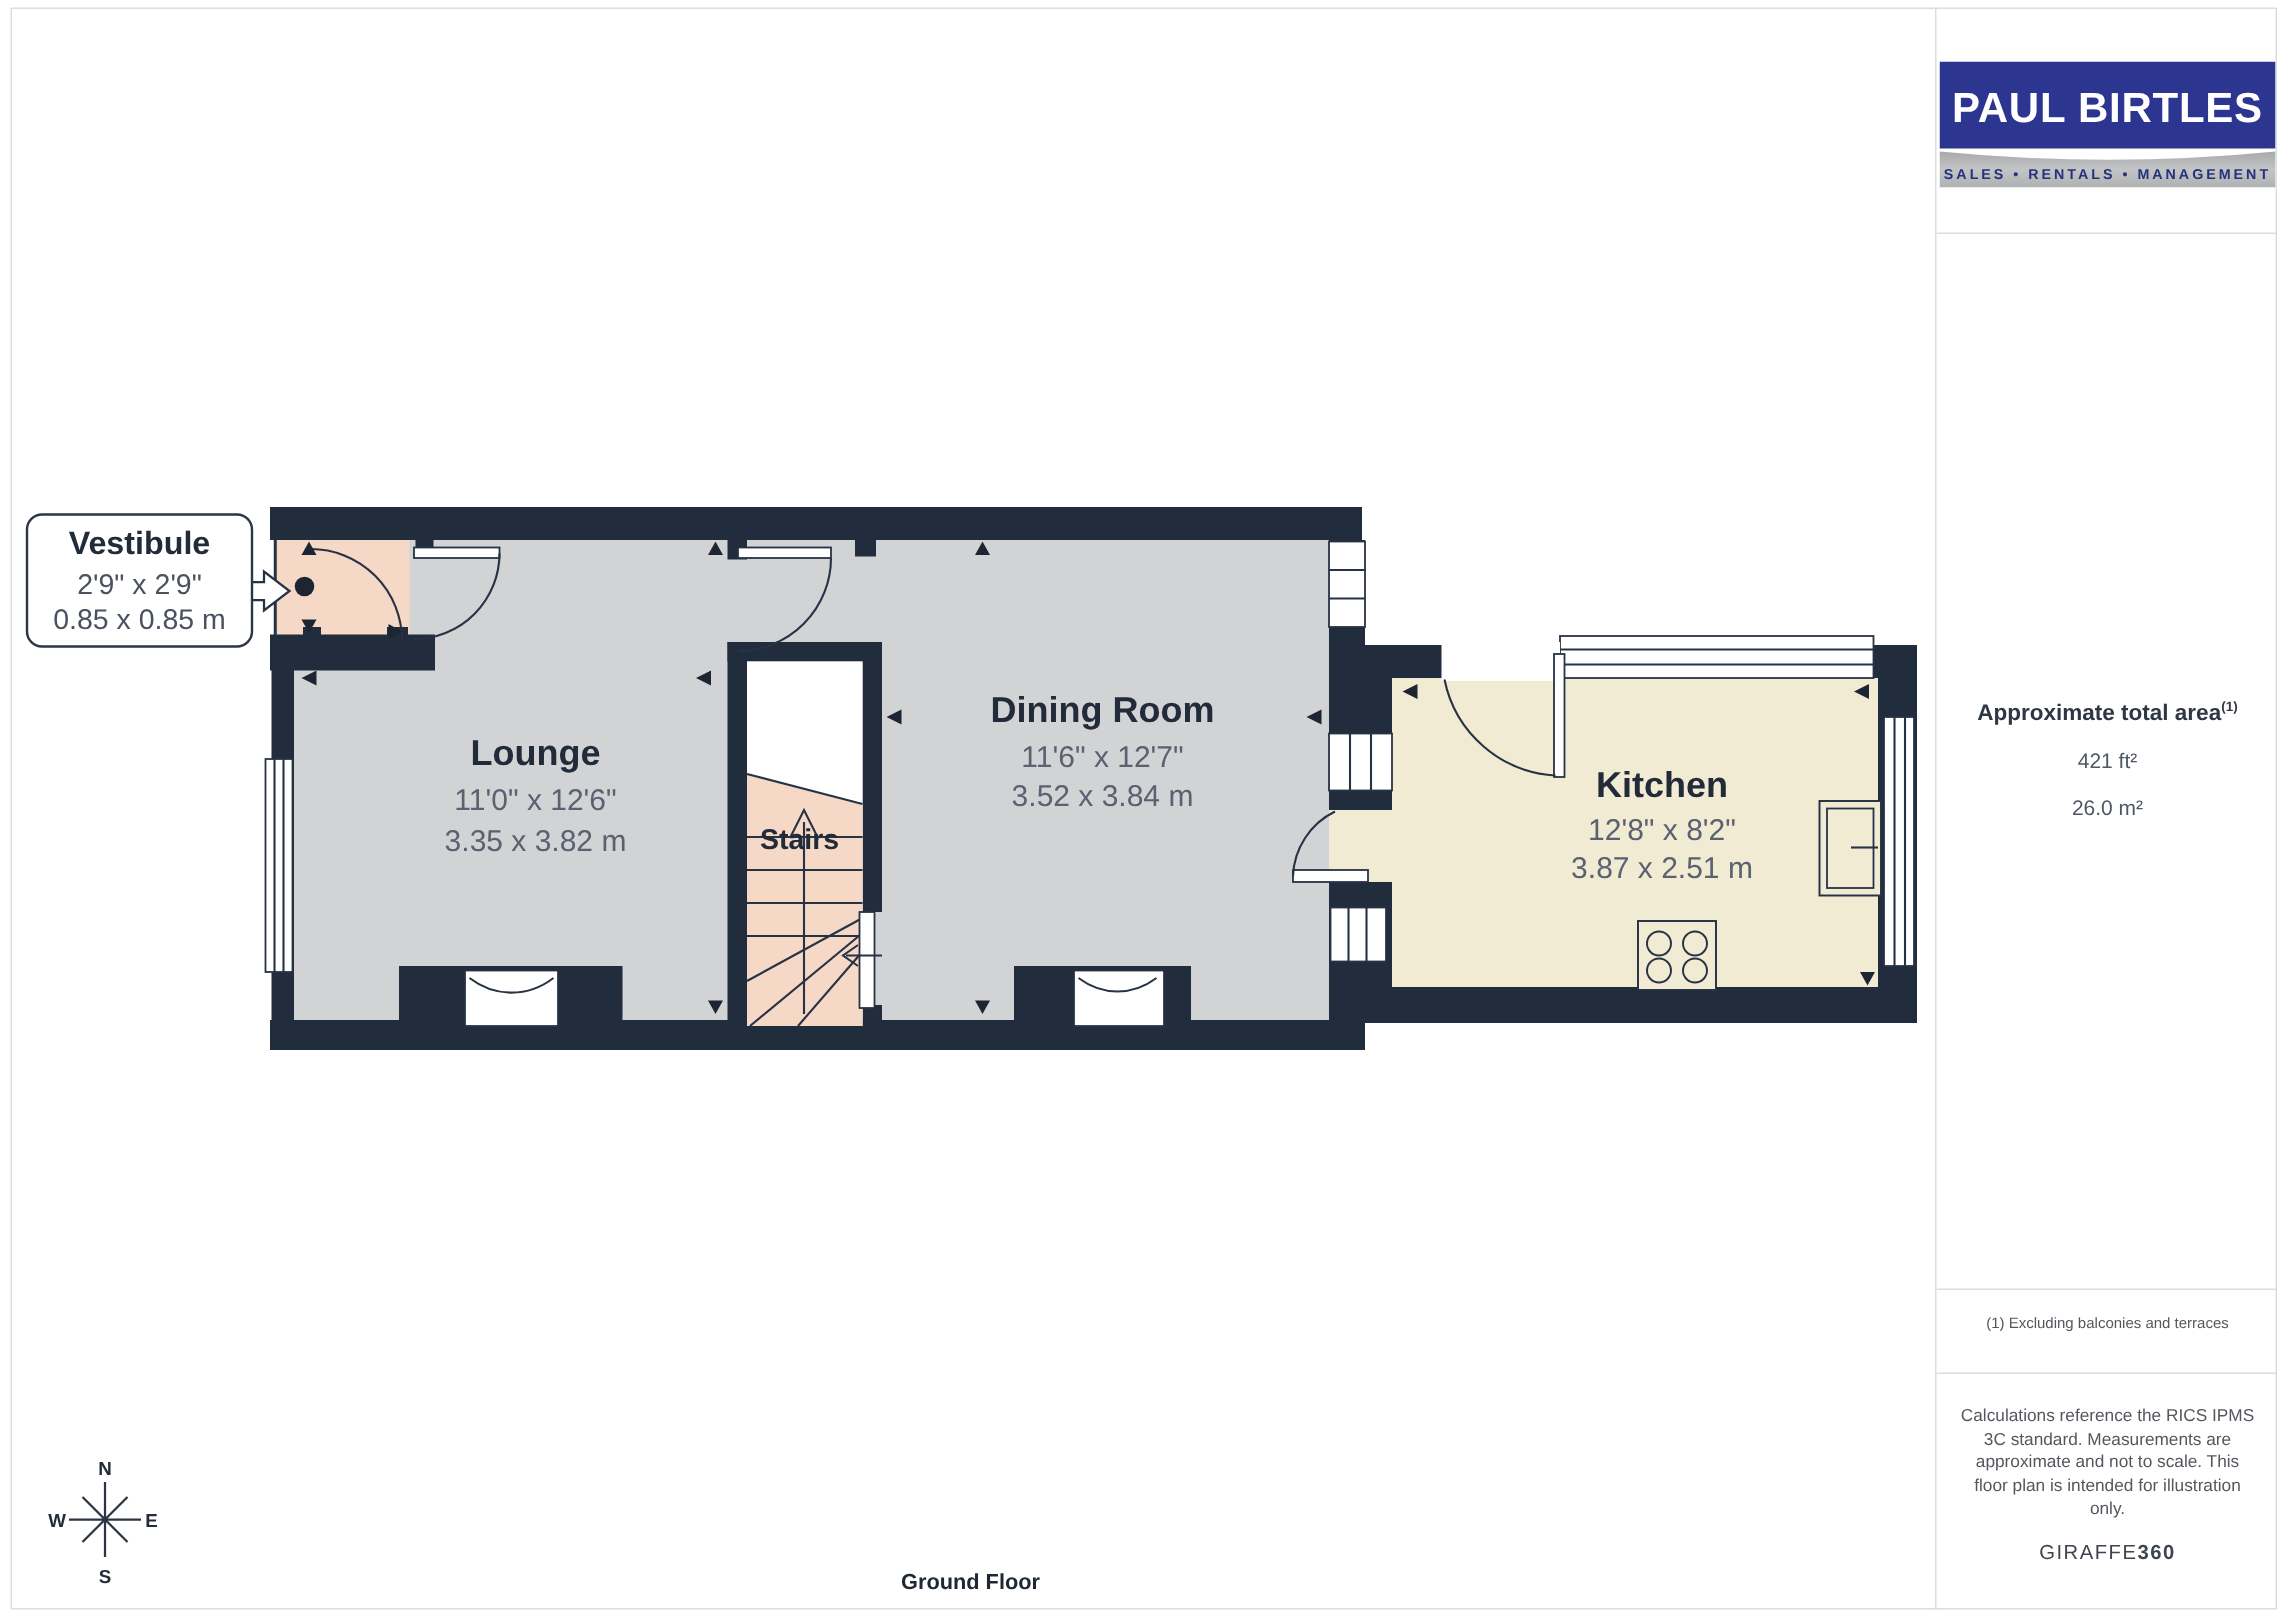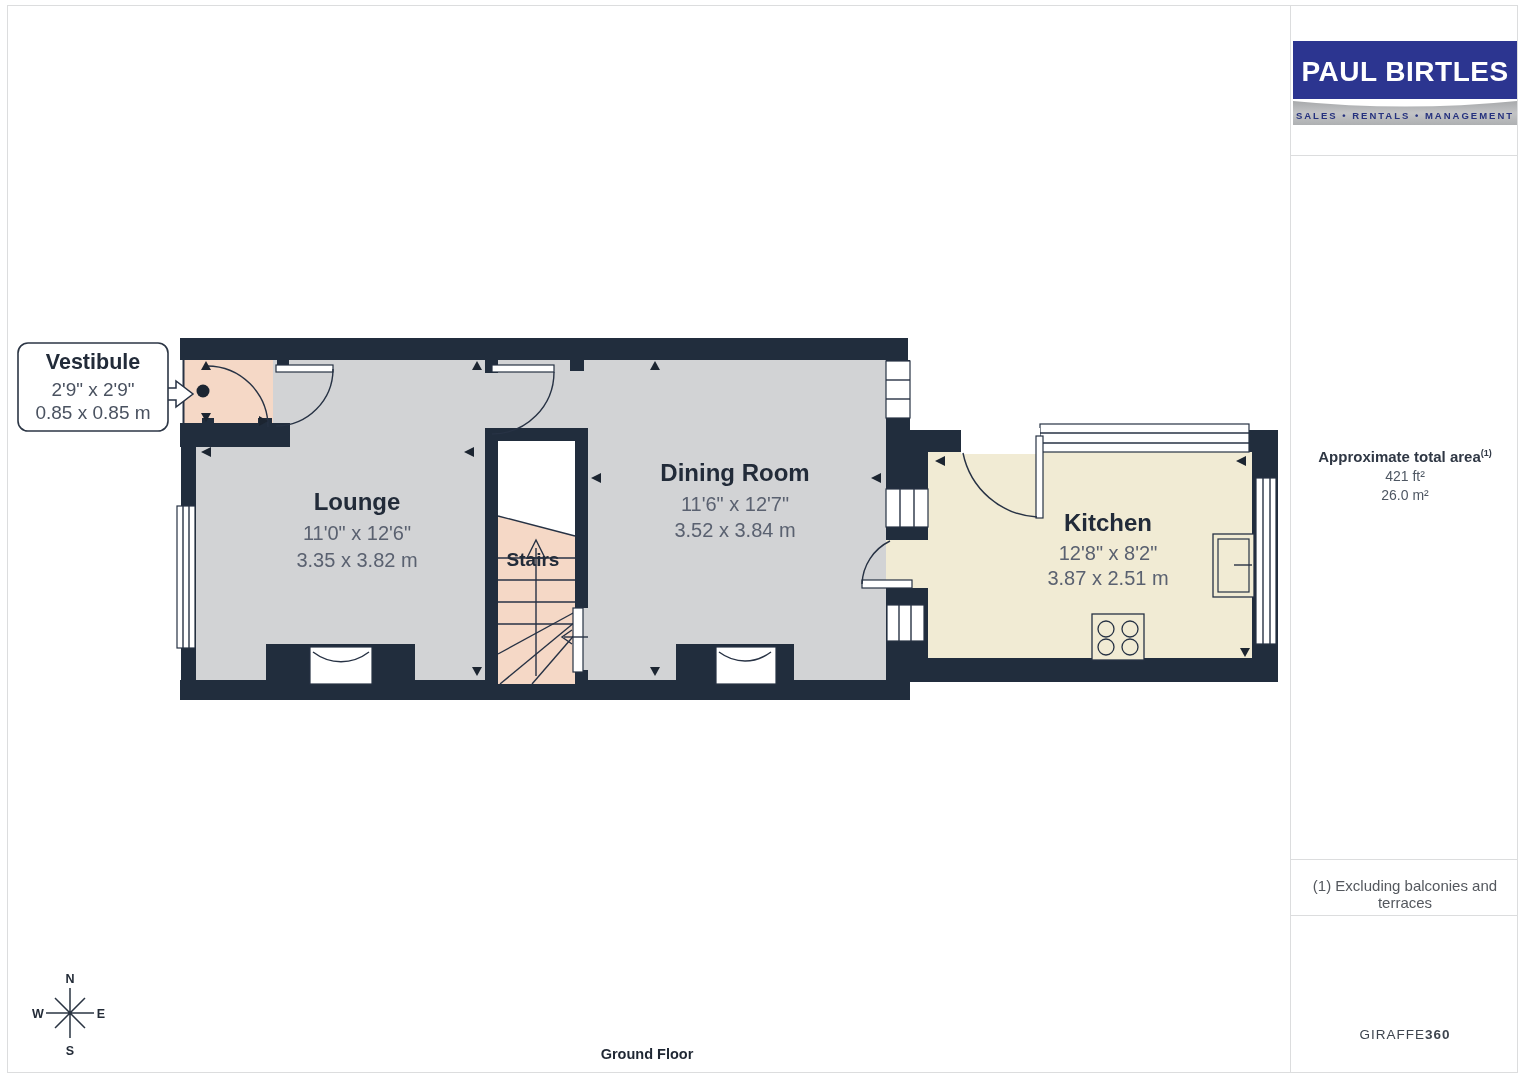--- a/index.html
+++ b/index.html
@@ -29,25 +29,25 @@
   .callout-dim{font-size:19px;fill:#4a5260;text-anchor:middle;}
   .wall{fill:var(--wall);}
   .thin{stroke:var(--line-dark);stroke-width:1.4;fill:none;}
   .winframe{fill:#ffffff;stroke:var(--line-dark);stroke-width:1.2;}
   .leaf{fill:#ffffff;stroke:var(--line-dark);stroke-width:1.2;}
   .tri{fill:#1c2531;}
   .compass-letter{font-size:12.5px;font-weight:bold;fill:#242c38;text-anchor:middle;}
   .floor-label{font-size:14.5px;font-weight:bold;fill:#1f2733;text-anchor:middle;}
 
   
-  .side-area{position:absolute;left:1291px;top:448px;width:228px;text-align:center;color:#2f3744;}
+  .side-area{position:absolute;left:1291px;top:466px;width:228px;text-align:center;color:#2f3744;}
   .side-area .title{font-size:15px;font-weight:bold;}
   .side-area .title sup{font-size:9px;}
-  .side-area .val{font-size:14px;color:#4e5763;margin-top:3px;}
-  .footnote{position:absolute;left:1291px;top:877px;width:228px;text-align:center;font-size:15px;color:var(--side-gray);}
+  .side-area .val{font-size:14px;color:#4e5763;margin-top:15px;}
+  .footnote{position:absolute;left:1291px;top:877px;width:228px;text-align:center;font-size:10px;color:var(--side-gray);}
   .disclaimer{position:absolute;left:1305px;top:937px;width:200px;text-align:center;font-size:11.5px;line-height:15.5px;color:var(--side-gray);}
   .brandline{position:absolute;left:1291px;top:1027px;width:228px;text-align:center;font-size:13.5px;letter-spacing:1px;color:#3e454f;}
   .brandline b{font-weight:bold;text-align:center;}
 </style>
 </head>
 <body>
 
 <div id="stage">
 
   <div class="page-border"></div>
@@ -263,16 +263,17 @@
   </svg>
 
   <div class="side-area">
     <div class="title"><span>Approximate total area</span><sup>(1)</sup></div>
     <div class="val">421 ft²</div>
     <div class="val">26.0 m²</div>
   </div>
 
   <div class="footnote">(1) Excluding balconies and terraces</div>
 
+  <div class="disclaimer">Calculations reference the RICS IPMS 3C standard. Measurements are approximate and not to scale. This floor plan is intended for illustration only.</div>
 
   <div class="brandline"><span>GIRAFFE</span><b>360</b></div>
 
 </div>
 
 </body></html>

